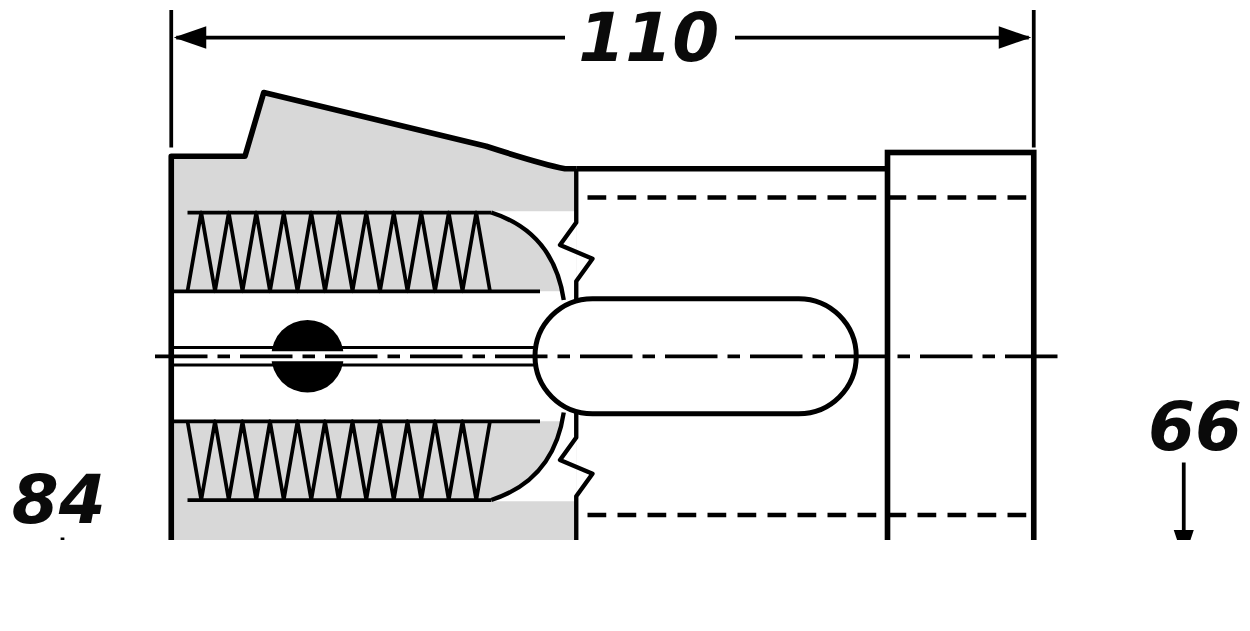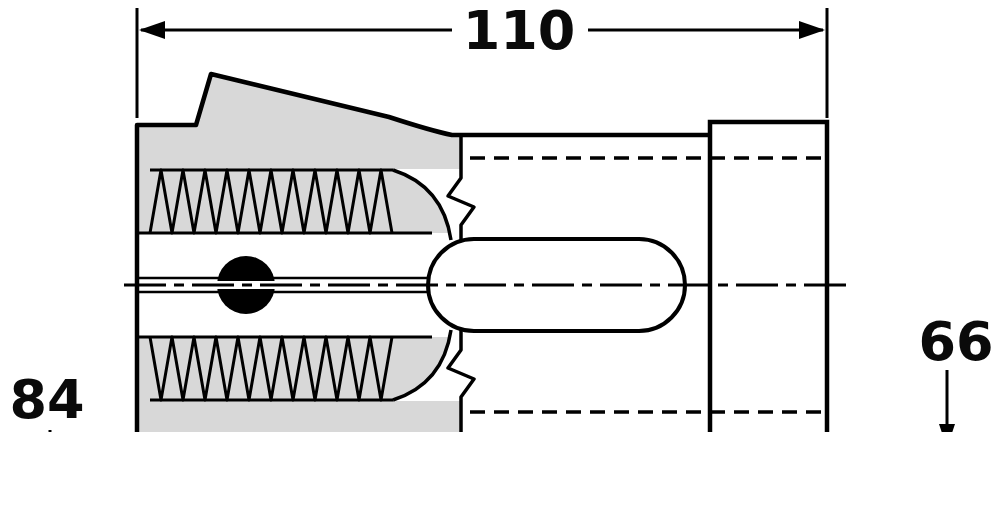--- a/index.html
+++ b/index.html
@@ -6,20 +6,21 @@
     margin: 0;
     padding: 0;
     background: #ffffff;
   }
   .stage {
     position: relative;
     width: 1000px;
     height: 432px;
     background: #ffffff;
     overflow: hidden;
+    font-style: italic;
   }
   svg {
     display: block;
   }
   .dim-text {
     font-family: "DejaVu Sans", "Liberation Sans", sans-serif;
     font-weight: bold;
     font-size: 54px;
     fill: #0a0a0a;
   }

